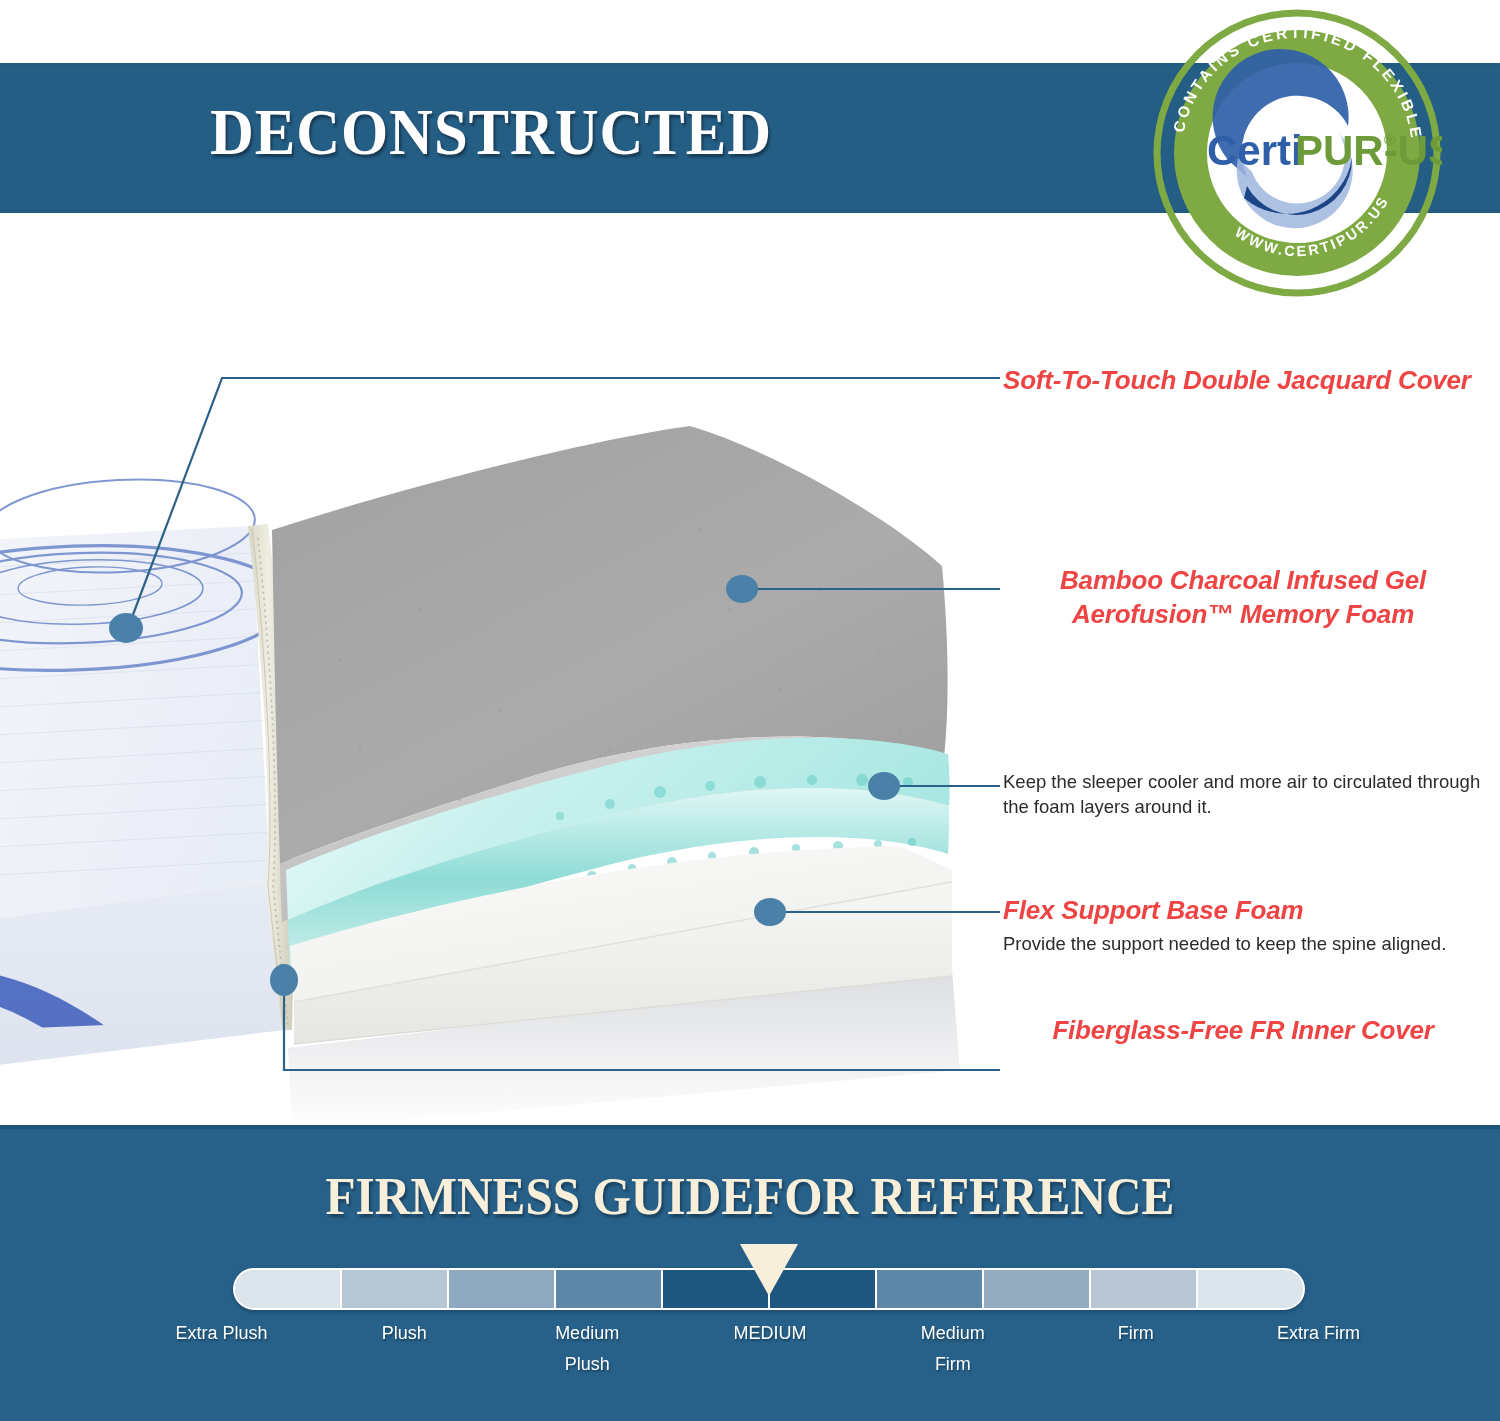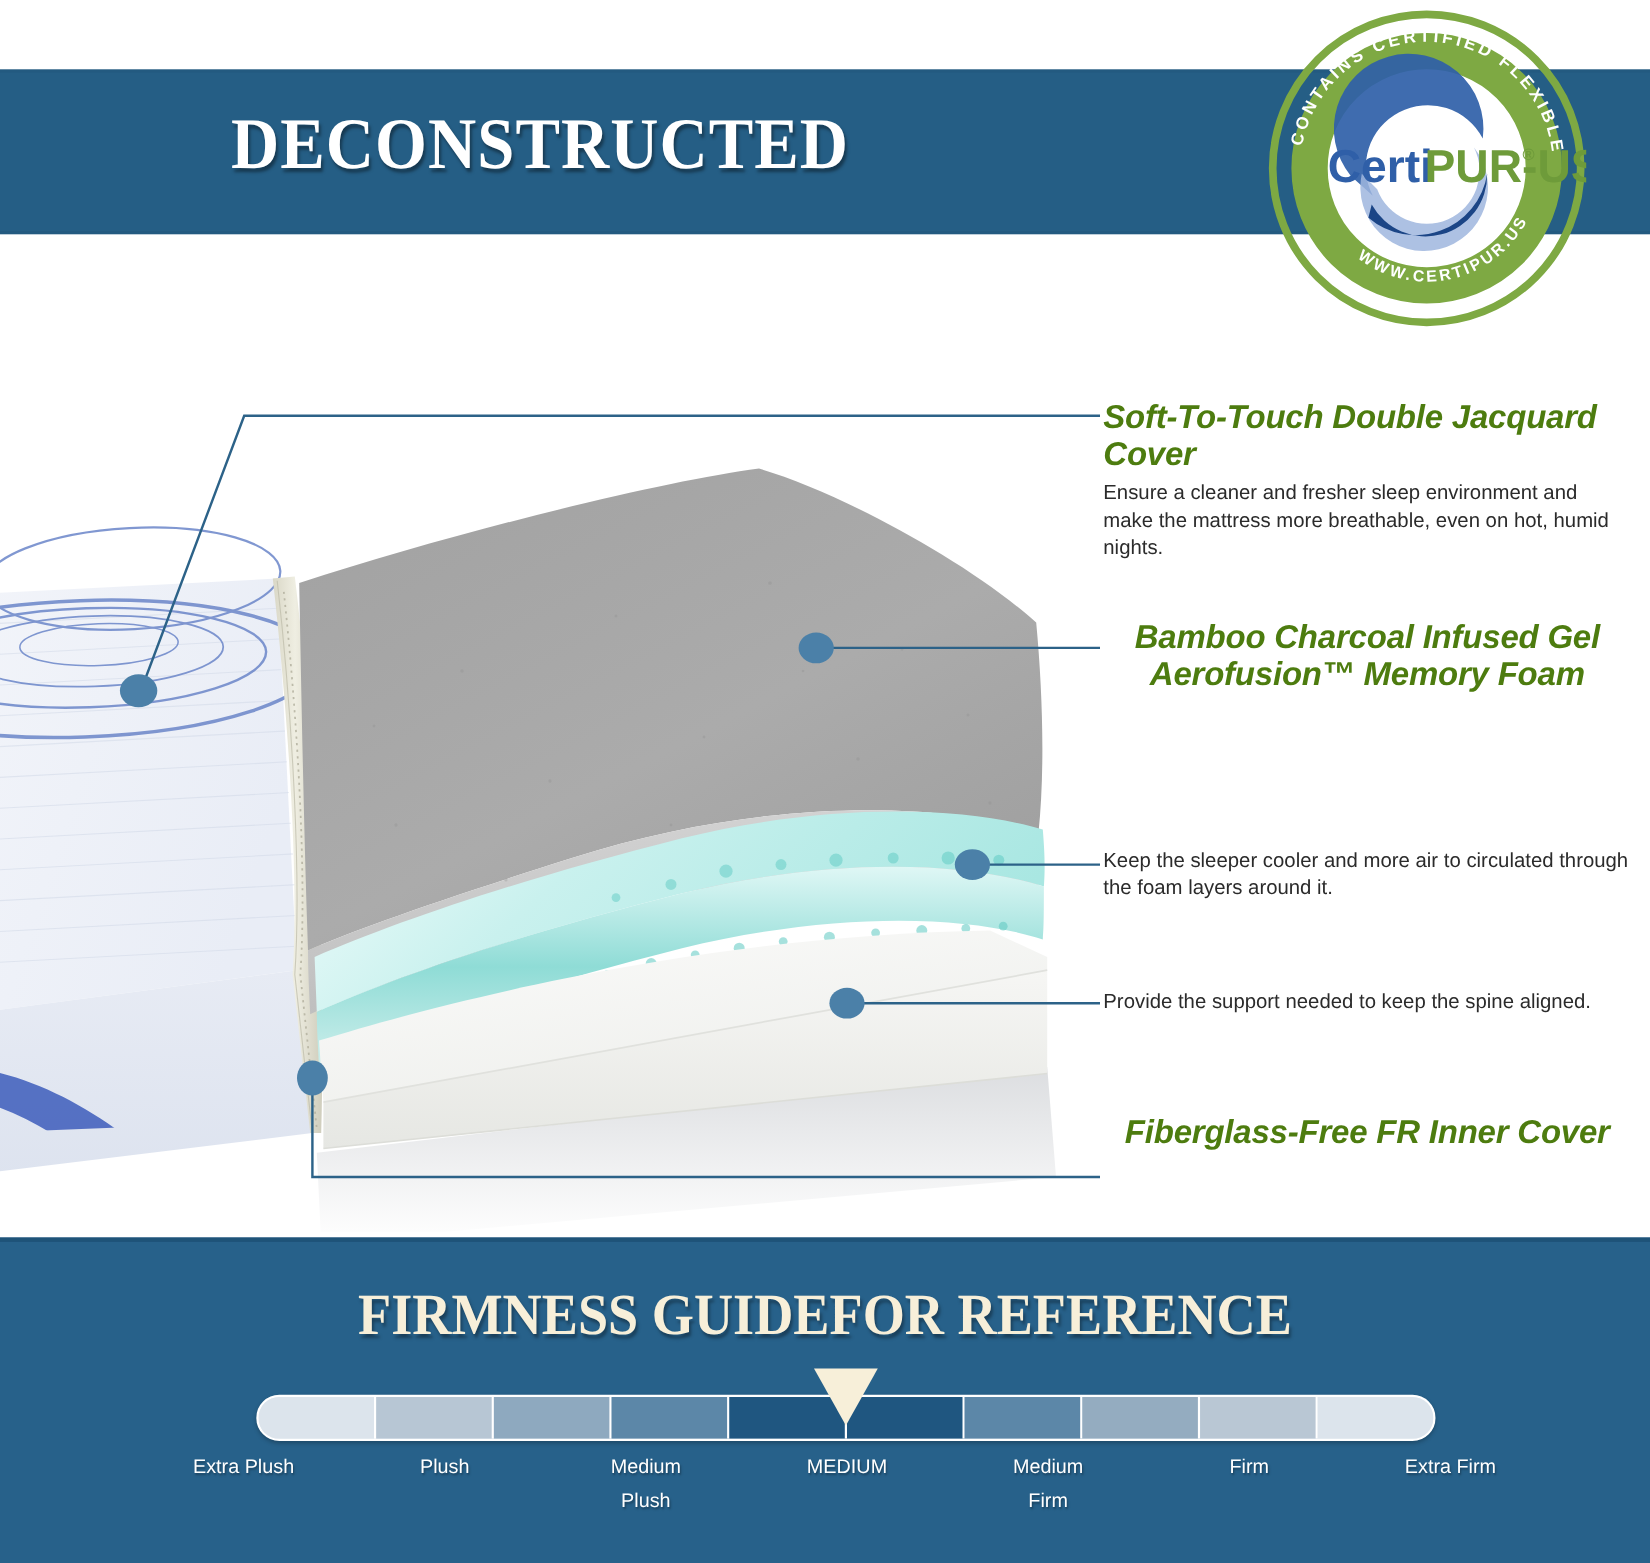--- a/index.html
+++ b/index.html
@@ -19,21 +19,21 @@
 
   
   #certipur-badge{position:absolute;left:1152px;top:8px;width:290px;height:290px;}
   #certipur-badge svg{display:block;}
 
   
   #mattress-illustration{position:absolute;left:0;top:330px;width:1000px;height:790px;}
 
   
   .callout{position:absolute;width:480px;}
-  .callout-title{color:#4d7c0f;font-size:30px;line-height:34px;
+  .callout-title{color:#ef4444;font-size:26px;line-height:34px;
     font-style:italic;font-weight:bold;letter-spacing:-0.2px;}
   .callout-desc{color:#2B2B2B;font-size:18.5px;line-height:25px;margin-top:4px;}
 
   #callout-cover{left:1003px;top:363px;}
   #callout-memory{left:1003px;top:563px;text-align:center;}
   #callout-liquid{left:1003px;top:765px;}
   #callout-base{left:1003px;top:893px;}
   #callout-fr{left:1003px;top:1013px;text-align:center;}
 
   
@@ -310,32 +310,32 @@
       <ellipse cx="742" cy="259" rx="16" ry="14"></ellipse>
       <ellipse cx="884" cy="456" rx="16" ry="14"></ellipse>
       <ellipse cx="770" cy="582" rx="16" ry="14"></ellipse>
       <ellipse cx="284" cy="650" rx="14" ry="16"></ellipse>
     </g>
   </svg>
 </div>
 
 <div class="callout" id="callout-cover">
   <div class="callout-title">Soft-To-Touch Double Jacquard Cover</div>
-  <div class="callout-desc">Ensure a cleaner and fresher sleep environment and make the mattress more breathable, even on hot, humid nights.</div>
 </div>
 
 <div class="callout" id="callout-memory">
   <div class="callout-title">Bamboo Charcoal Infused Gel Aerofusion™ Memory Foam</div>
 </div>
 
 <div class="callout" id="callout-liquid">
   <div class="callout-desc">Keep the sleeper cooler and more air to circulated through the foam layers around it.</div>
 </div>
 
 <div class="callout" id="callout-base">
+  <div class="callout-title">Flex Support Base Foam</div>
   <div class="callout-desc">Provide the support needed to keep the spine aligned.</div>
 </div>
 
 <div class="callout" id="callout-fr">
   <div class="callout-title">Fiberglass-Free FR Inner Cover</div>
 </div>
 
 <div id="firmness-panel">
   <div id="firmness-panel-top"></div>
 </div>

